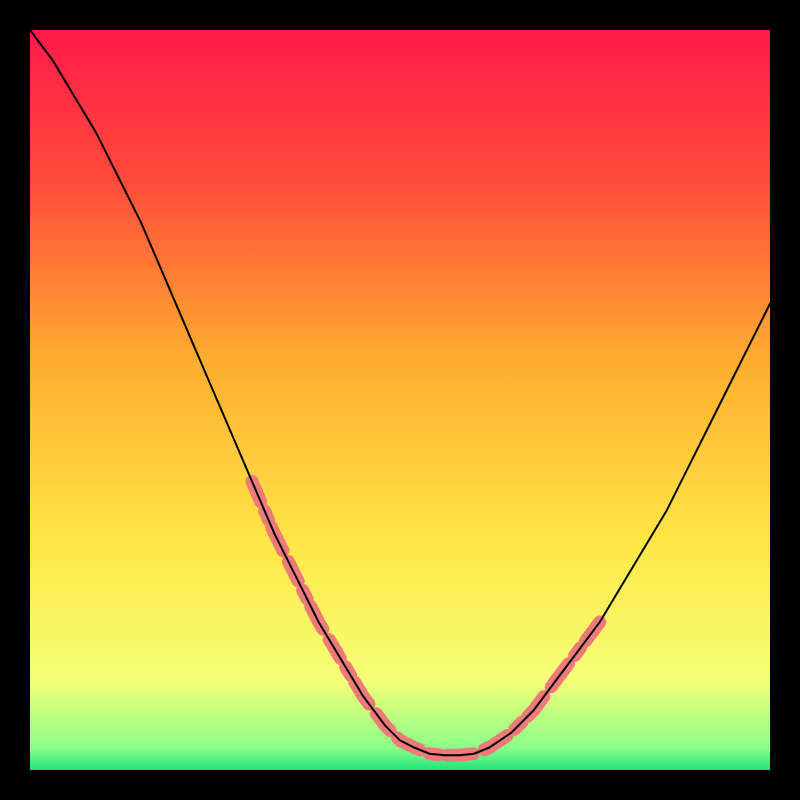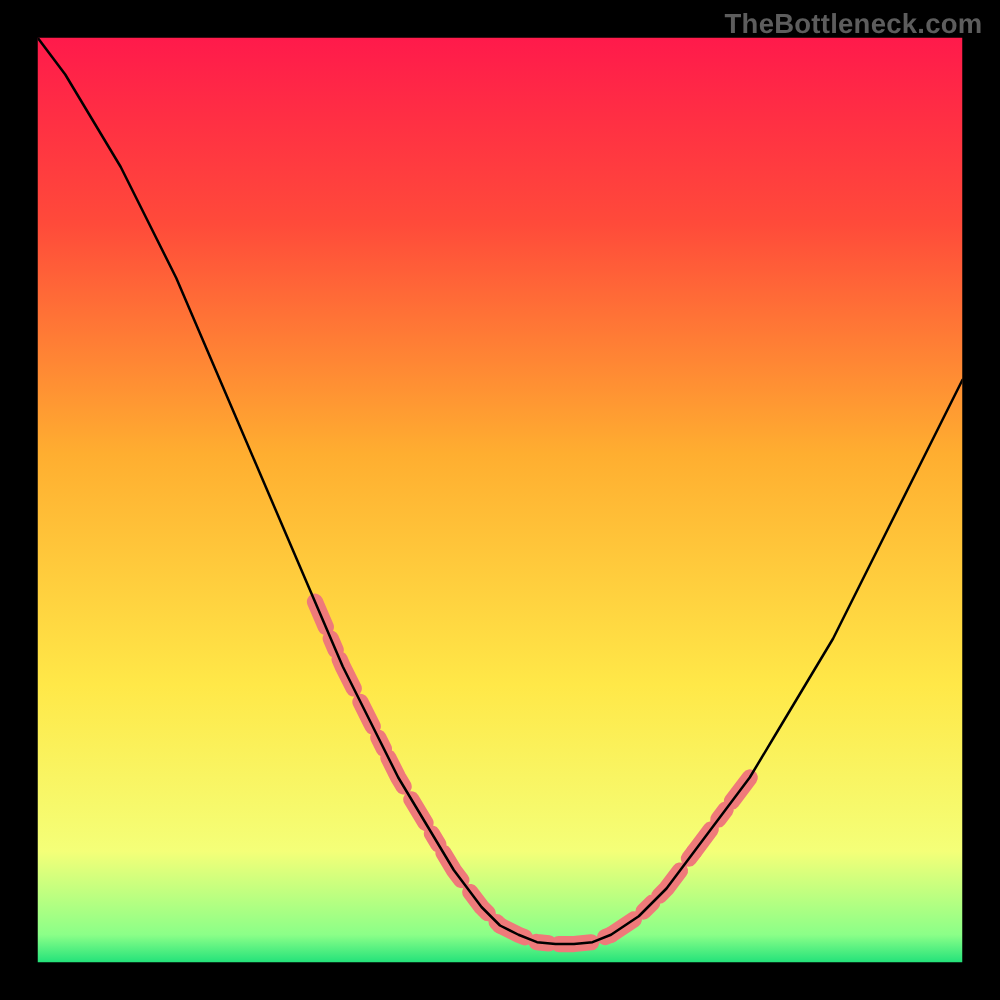--- a/index.html
+++ b/index.html
@@ -37,21 +37,20 @@
   svg {
     display: block;
     width: 100%;
     height: 100%;
   }
 </style>
 </head>
 <body>
 
 <div class="frame">
-  <div class="watermark">TheBottleneck.com</div>
 
   <div class="plot-wrap">
     <svg id="plot-svg" viewBox="0 0 740 740" preserveAspectRatio="none">
       <defs>
         <linearGradient id="bg-grad" x1="0" y1="0" x2="0" y2="1">
             <stop offset="0%" stop-color="#ff1a4b"></stop>
             <stop offset="20%" stop-color="#ff4a3a"></stop>
             <stop offset="45%" stop-color="#ffae30"></stop>
             <stop offset="70%" stop-color="#ffe848"></stop>
             <stop offset="88%" stop-color="#f4ff78"></stop>

